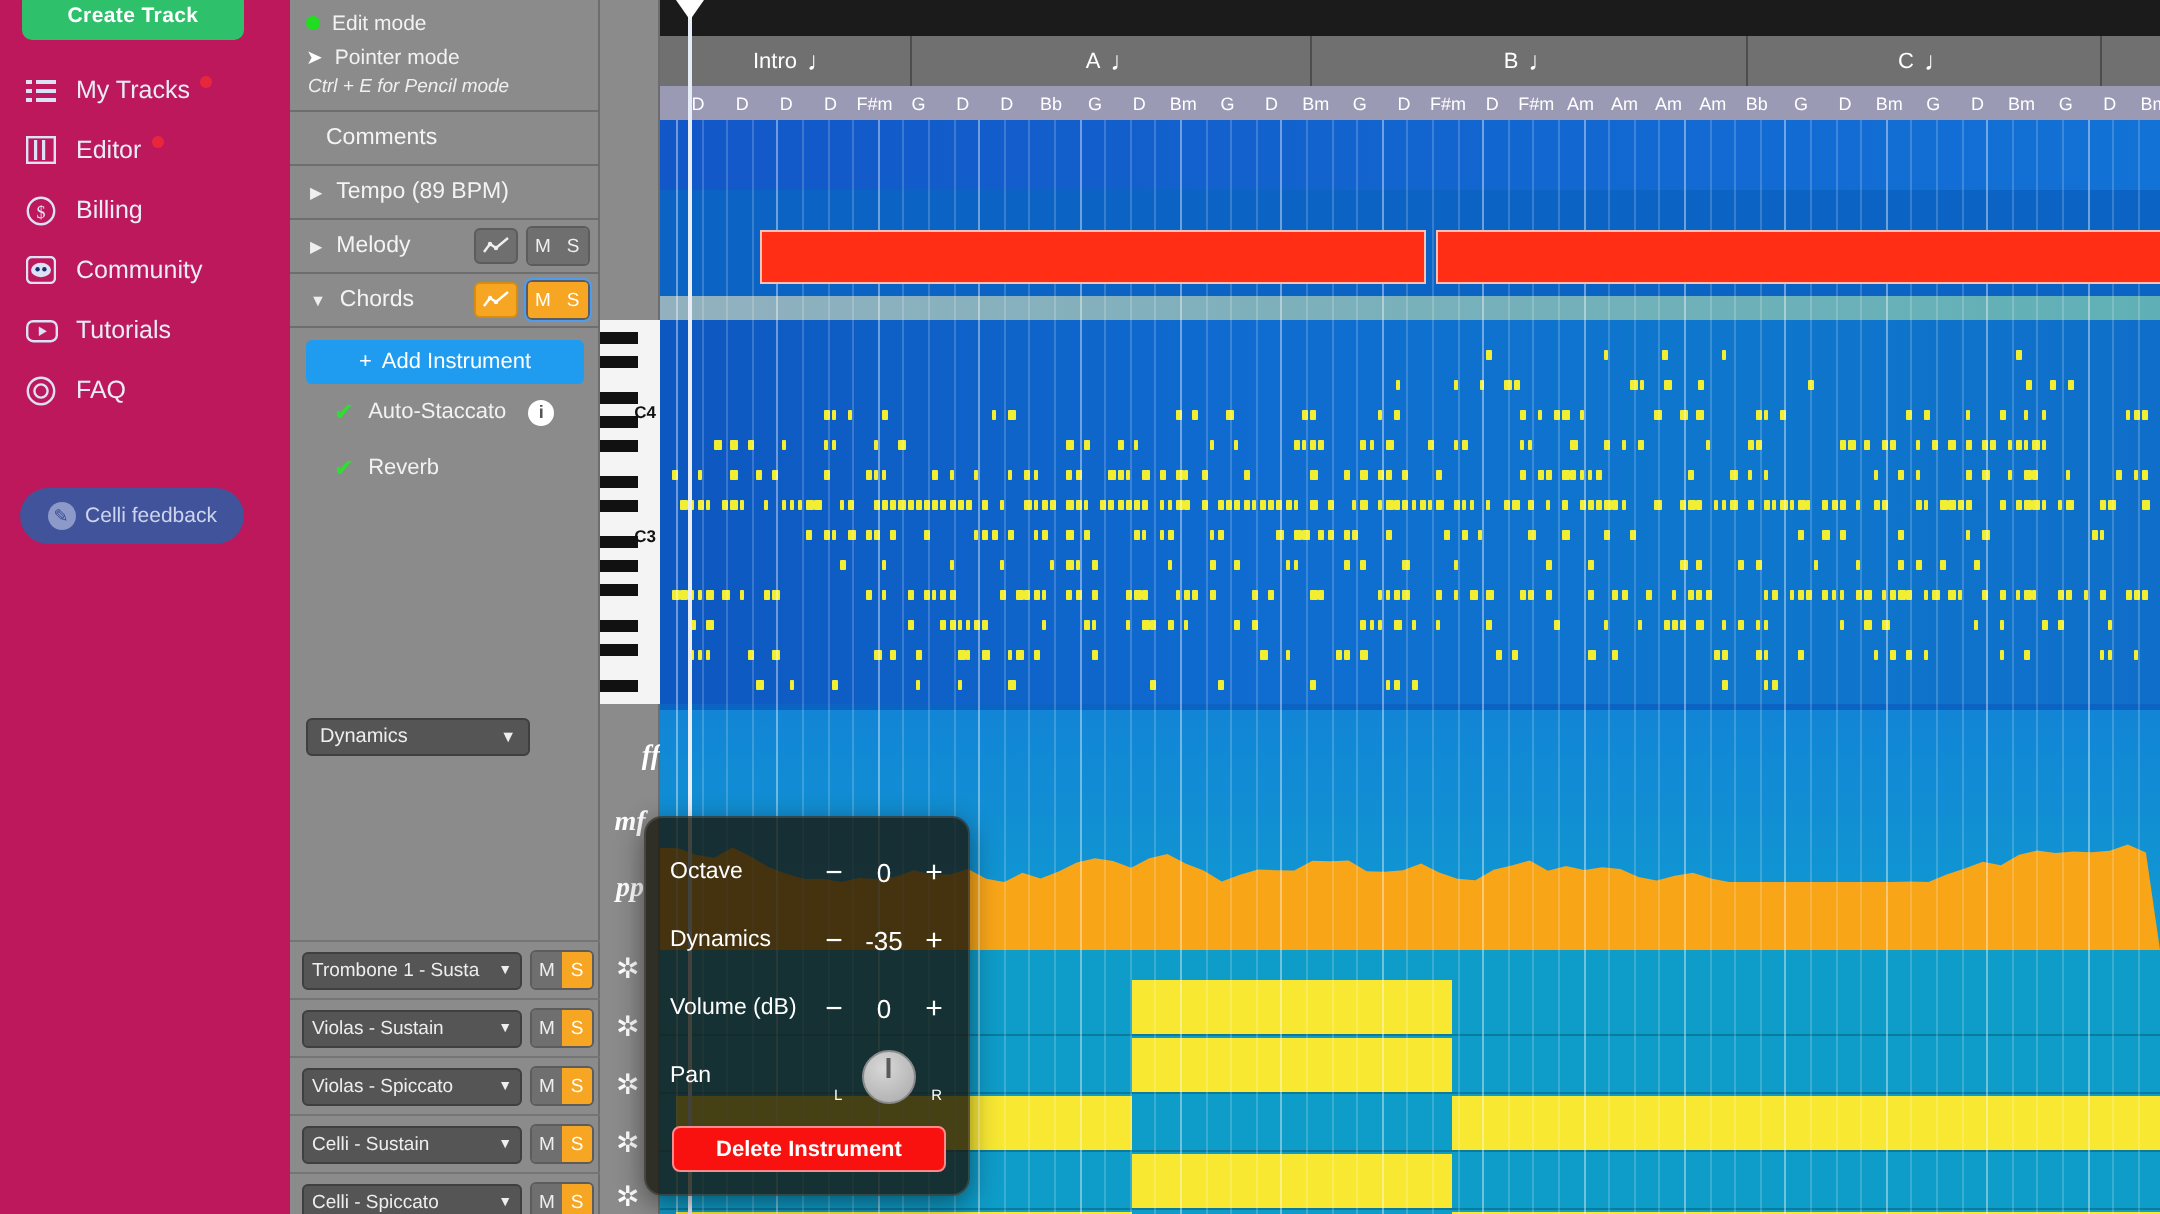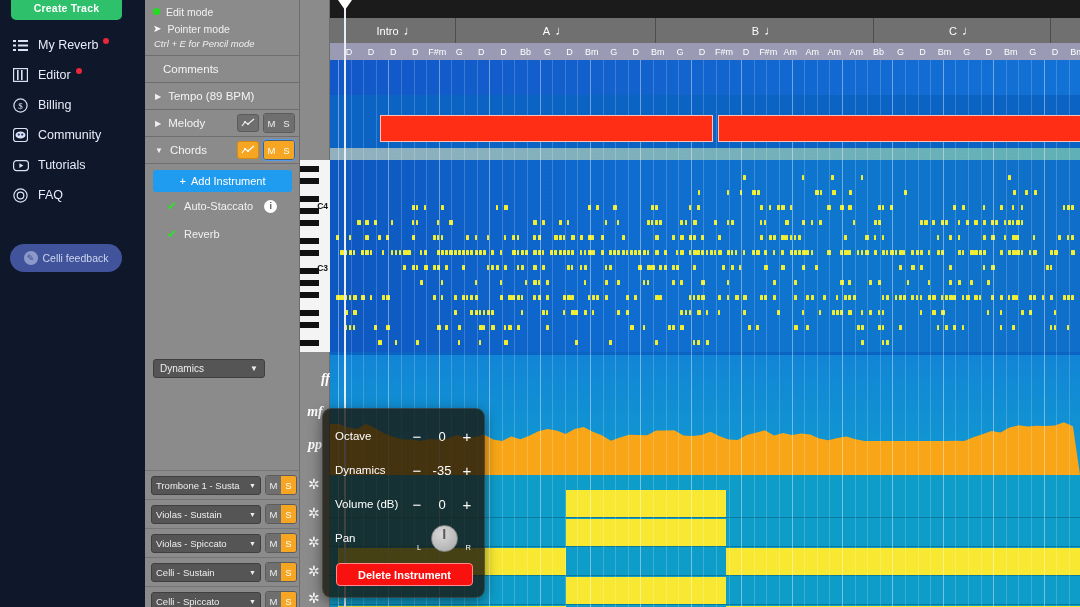--- a/index.html
+++ b/index.html
@@ -7,21 +7,21 @@
     width: 1080px; height: 607px;
     overflow: hidden;
     font-family: "Liberation Sans", sans-serif;
     background: #1a2c6b;
   }
   .app { position: relative; width: 1080px; height: 607px; display: flex; }
 
   
   .sidebar {
     width: 145px; height: 607px;
-    background: #0f172a;
+    background: #be185d;
     flex: 0 0 145px;
     position: relative;
     padding-top: 0;
   }
   .create-track {
     position: absolute; left: 11px; top: -4px;
     width: 111px; height: 24px;
     background: #2fc06c; color: #fff;
     border: none; border-radius: 5px;
     font-size: 10.5px; font-weight: bold;
@@ -267,21 +267,21 @@
               <g fill="#dbe2f5">
                 <rect x="0" y="1" width="3" height="2"></rect>
                 <rect x="5" y="1" width="10" height="2"></rect>
                 <rect x="0" y="5.5" width="3" height="2"></rect>
                 <rect x="5" y="5.5" width="10" height="2"></rect>
                 <rect x="0" y="10" width="3" height="2"></rect>
                 <rect x="5" y="10" width="10" height="2"></rect>
               </g>
             </svg>
         </span>
-        <span class="lbl">My Reverb</span>
+        <span class="lbl">My Tracks</span>
         <span class="dot-badge"></span>
       </div>
 
       <div class="nav-item">
         <span class="ico">
           <svg width="15" height="14" viewBox="0 0 15 14">
               <rect x="0.6" y="0.6" width="13.8" height="12.8" fill="none" stroke="#dbe2f5" stroke-width="1.2"></rect>
               <rect x="4" y="2" width="1.6" height="10" fill="#dbe2f5"></rect>
               <rect x="8" y="2" width="1.6" height="10" fill="#dbe2f5"></rect>
             </svg>

